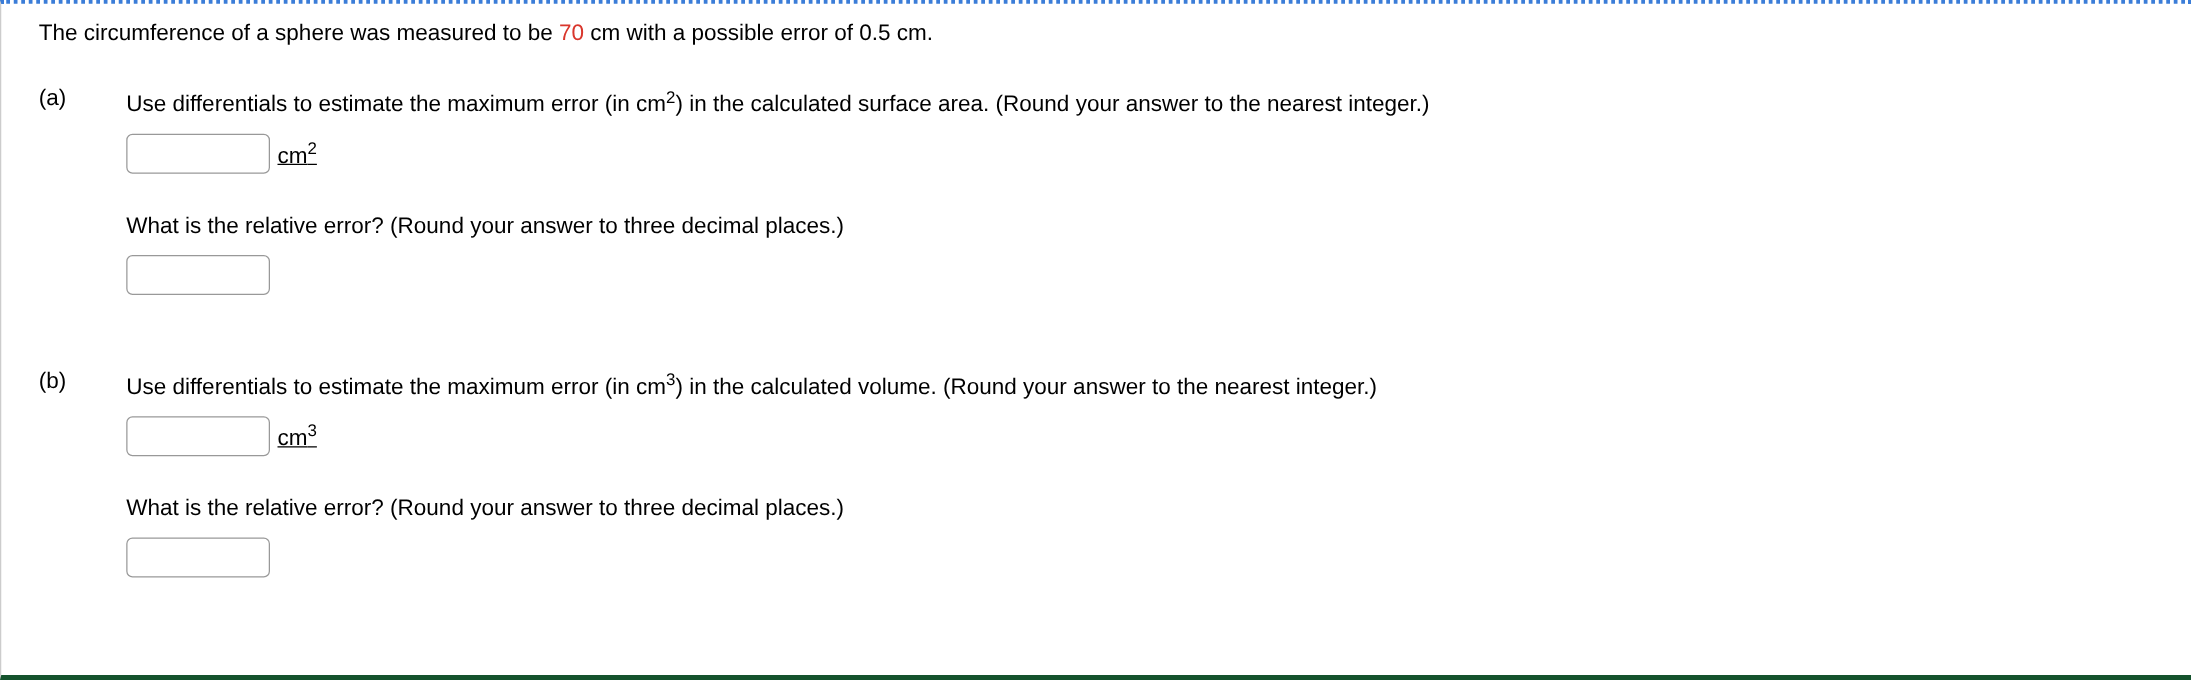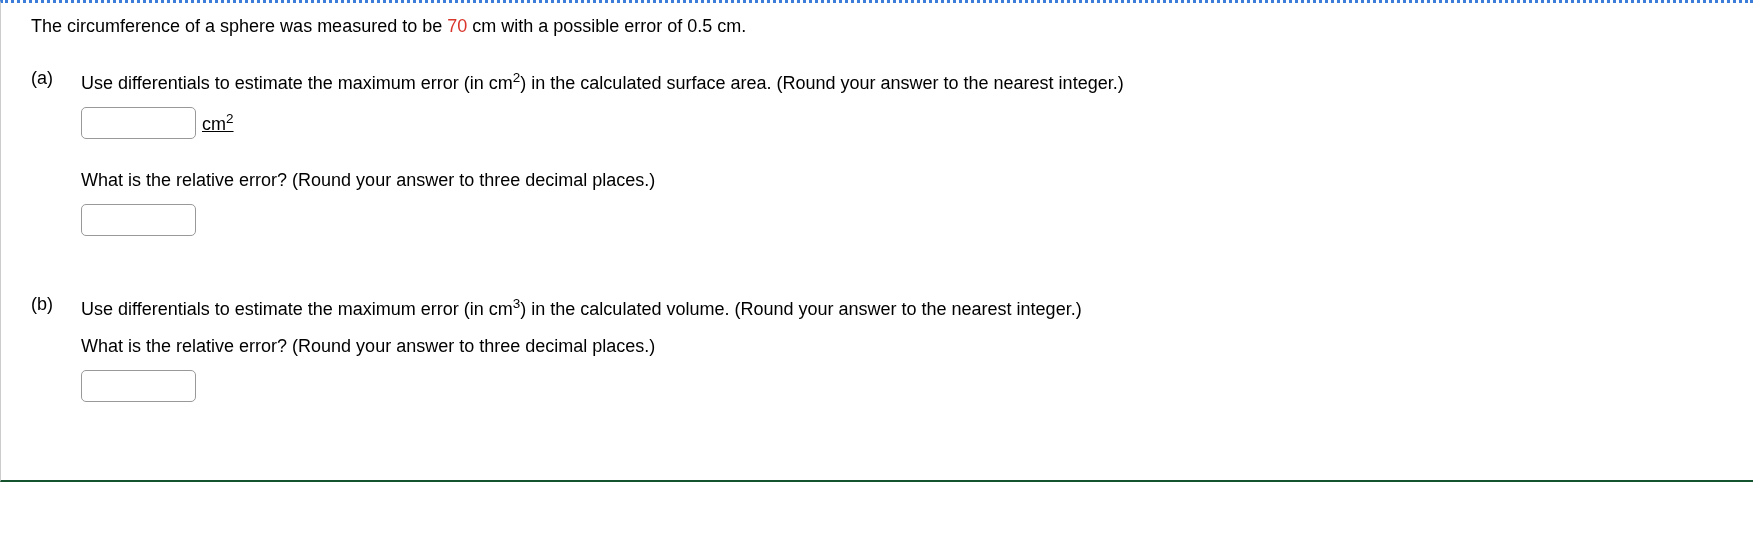--- a/index.html
+++ b/index.html
@@ -9,41 +9,42 @@
     }
     body {
       font-family: Verdana, Geneva, sans-serif;
       font-size: 18px;
       color: #000;
       background: #fff;
       padding: 0;
     }
     .container {
       border-top: 3px dotted #3b7dd8;
-      border-bottom: 2px solid #14532d;
+      border-bottom: 4px solid #14532d;
       border-left: 1px solid #ccc;
       padding: 10px 30px 20px 30px;
     }
     .intro {
       margin-bottom: 28px;
       line-height: 1.5;
     }
     .highlight {
       color: #d9362c;
     }
     .part {
       display: flex;
       margin-bottom: 30px;
     }
     .part-label {
       width: 50px;
       flex-shrink: 0;
     }
     .part-content {
       flex: 1;
+      margin-left: 20px;
     }
     .question-line {
       margin-bottom: 10px;
       line-height: 1.5;
     }
     .answer-row {
       display: flex;
       align-items: center;
       margin-bottom: 28px;
       text-decoration: underline;
@@ -91,20 +92,26 @@
       </div>
     </div>
   </div>
 
   <div class="part">
     <div class="part-label">(b)</div>
     <div class="part-content">
       <div class="question-line">
         <span>Use differentials to estimate the maximum error (in cm</span><span class="sup">3</span><span>) in the calculated volume. (Round your answer to the nearest integer.)</span>
       </div>
+      <div class="answer-row">
+        <input type="text" class="answer-input" style="">
+        <span class="unit">
+          <span>cm</span><span class="sup">3</span>
+        </span>
+      </div>
       <div class="question-line">What is the relative error? (Round your answer to three decimal places.)</div>
       <div class="answer-row">
         <input type="text" class="answer-input" style="">
       </div>
     </div>
   </div>
 
 </div>
 
 </body></html>

